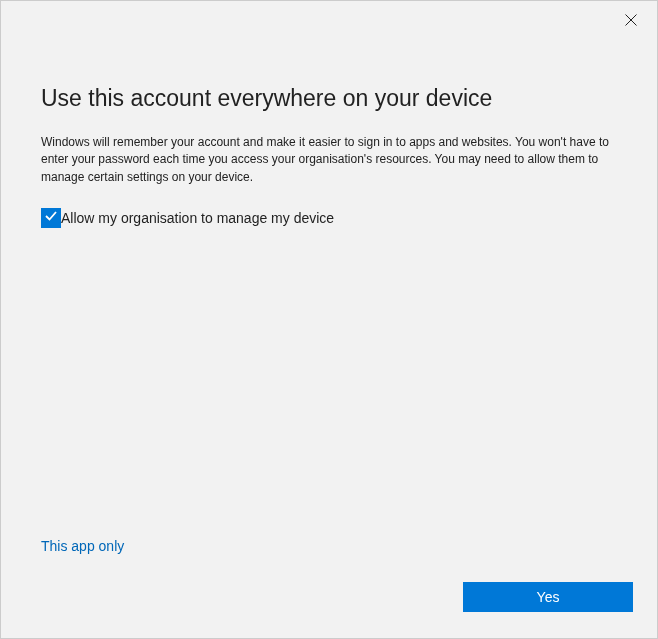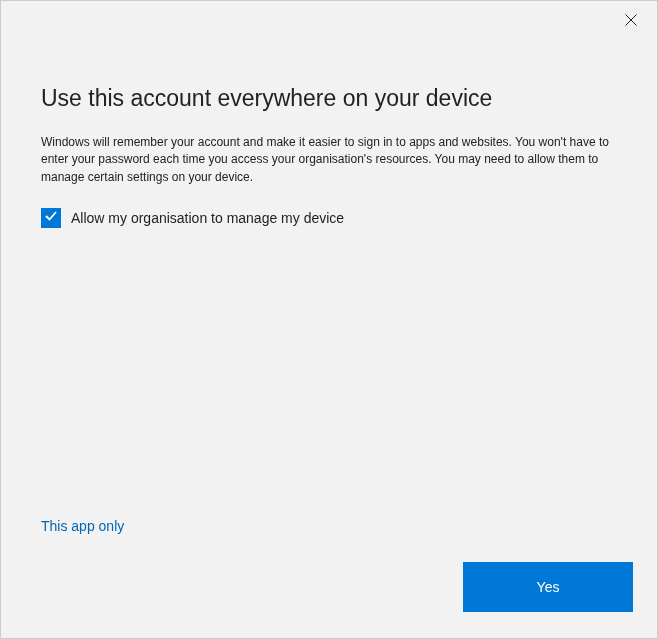--- a/index.html
+++ b/index.html
@@ -43,21 +43,20 @@
     .description {
       font-size: 12px;
       font-weight: 400;
       color: #222;
       line-height: 1.45;
       margin-bottom: 22px;
     }
     .checkbox-row {
       display: flex;
       align-items: center;
-      gap: 10px;
     }
     .checkbox {
       width: 20px;
       height: 20px;
       background: #0078d7;
       cursor: pointer;
       display: flex;
       align-items: center;
       justify-content: center;
       flex-shrink: 0;
@@ -85,21 +84,21 @@
     }
     .button-row {
       display: flex;
       justify-content: flex-end;
     }
     .primary-btn {
       background: #0078d7;
       color: #ffffff;
       border: none;
       width: 170px;
-      height: 50px;
+      height: 30px;
       font-size: 14px;
       cursor: pointer;
       text-align: center;
     }
   </style>
 </head>
 <body>
 
 <div class="close-btn">
   <span>

